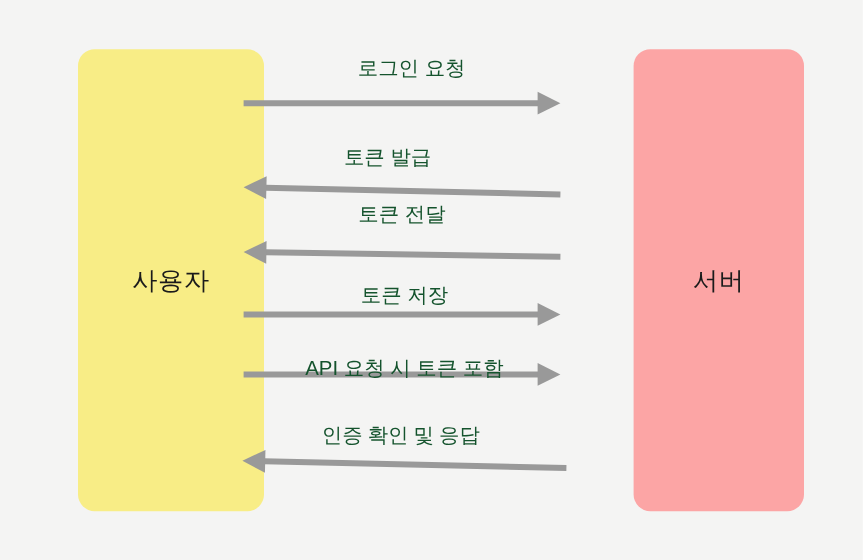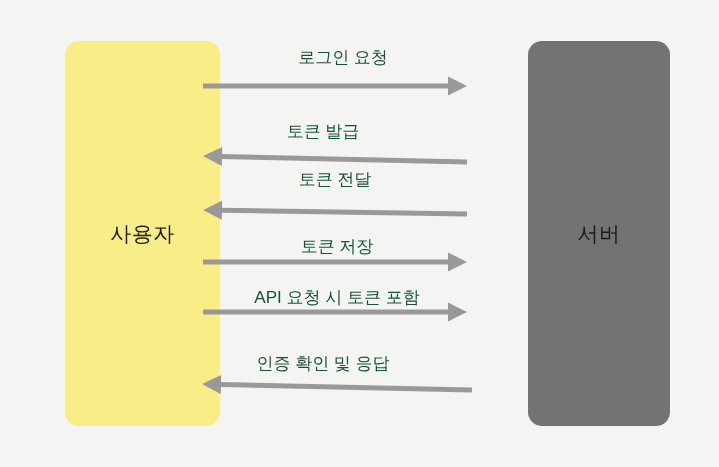--- a/index.html
+++ b/index.html
@@ -57,21 +57,21 @@
 </style>
 </head>
 <body>
 
 <div class="canvas" style="background: rgb(244, 244, 243);">
 
   <div class="actor actor-user" style="background: rgb(248, 237, 134);">
     <span class="actor-label">사용자</span>
   </div>
 
-  <div class="actor actor-server" style="background: #737373;">
+  <div class="actor actor-server" style="background: #fca5a5;">
     <span class="actor-label">서버</span>
   </div>
 
   <svg id="arrow-layer" width="719" height="467" viewBox="0 0 719 467">
       <g>
         <line x1="203" y1="86" x2="449" y2="86" stroke="#999999" stroke-width="5"></line>
         <polygon points="467,86 448,95.5 448,76.5" fill="#999999"></polygon>
       </g>
       <g>
         <line x1="467" y1="162" x2="220.99535303980898" y2="156.4089852963593" stroke="#999999" stroke-width="5"></line>
@@ -93,17 +93,17 @@
         <line x1="472" y1="390" x2="219.99555720096896" y2="384.39990127113265" stroke="#999999" stroke-width="5"></line>
         <polygon points="202,384 221.20636938300947,374.9244628190175 220.7842513745917,393.9197731978181" fill="#999999"></polygon>
       </g>
     </svg>
 
   <div id="label-layer">
       <div class="msg-label" style="left: 343px; top: 57px;">로그인 요청</div>
       <div class="msg-label" style="left: 323px; top: 131px;">토큰 발급</div>
       <div class="msg-label" style="left: 335px; top: 179px;">토큰 전달</div>
       <div class="msg-label" style="left: 337px; top: 246px;">토큰 저장</div>
-      <div class="msg-label" style="left: 337px; top: 297px;">API 요청 시 토큰 포함</div>
-      <div class="msg-label" style="left: 323px; top: 363px;">인증 확인 및 응답</div>
+      <div class="msg-label" style="left: 337px; top: 307px;">API 요청 시 토큰 포함</div>
+      <div class="msg-label" style="left: 334px; top: 363px; font-family: Liberation Serif, serif;">인증 확인 및 응답</div>
     </div>
 
 </div>
 
 </body></html>

